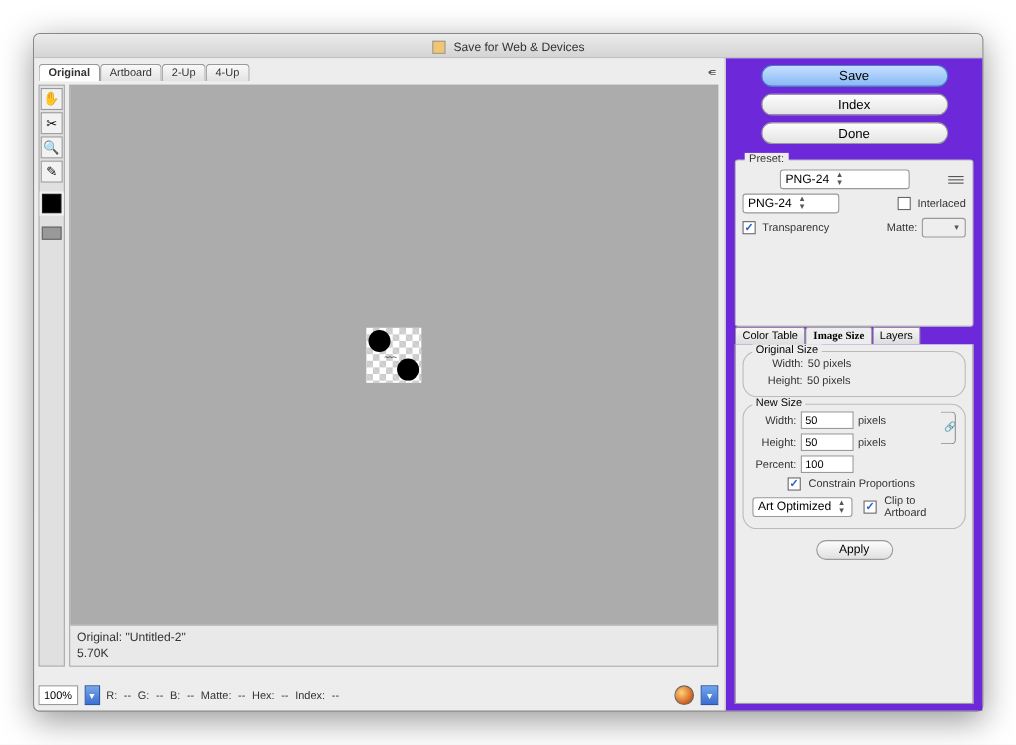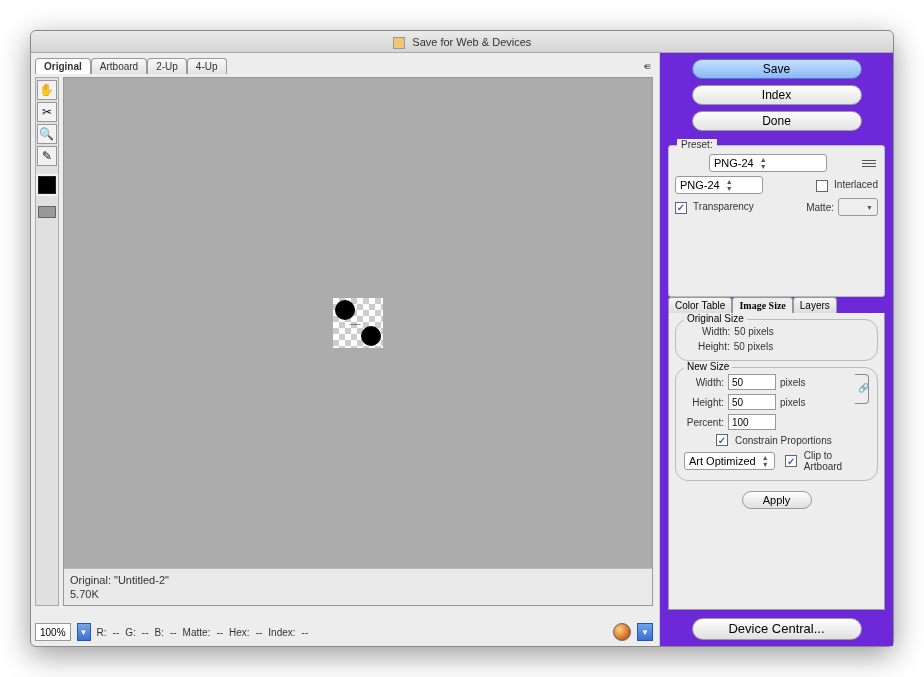--- a/index.html
+++ b/index.html
@@ -213,16 +213,15 @@
               <span>Art Optimized</span>
                 <span class="arrows">▲<br>▼</span>
             </div>
             <span class="chk checked" style="margin-left:6px;"></span>
             <span class="lbl">Clip to Artboard</span>
           </div>
         </div>
         <div class="apply-btn">Apply</div>
       </div>
 
-      <div class="device-btn">Device Central...</div>
     </div>
   </div>
 </div>
 
 </body></html>

